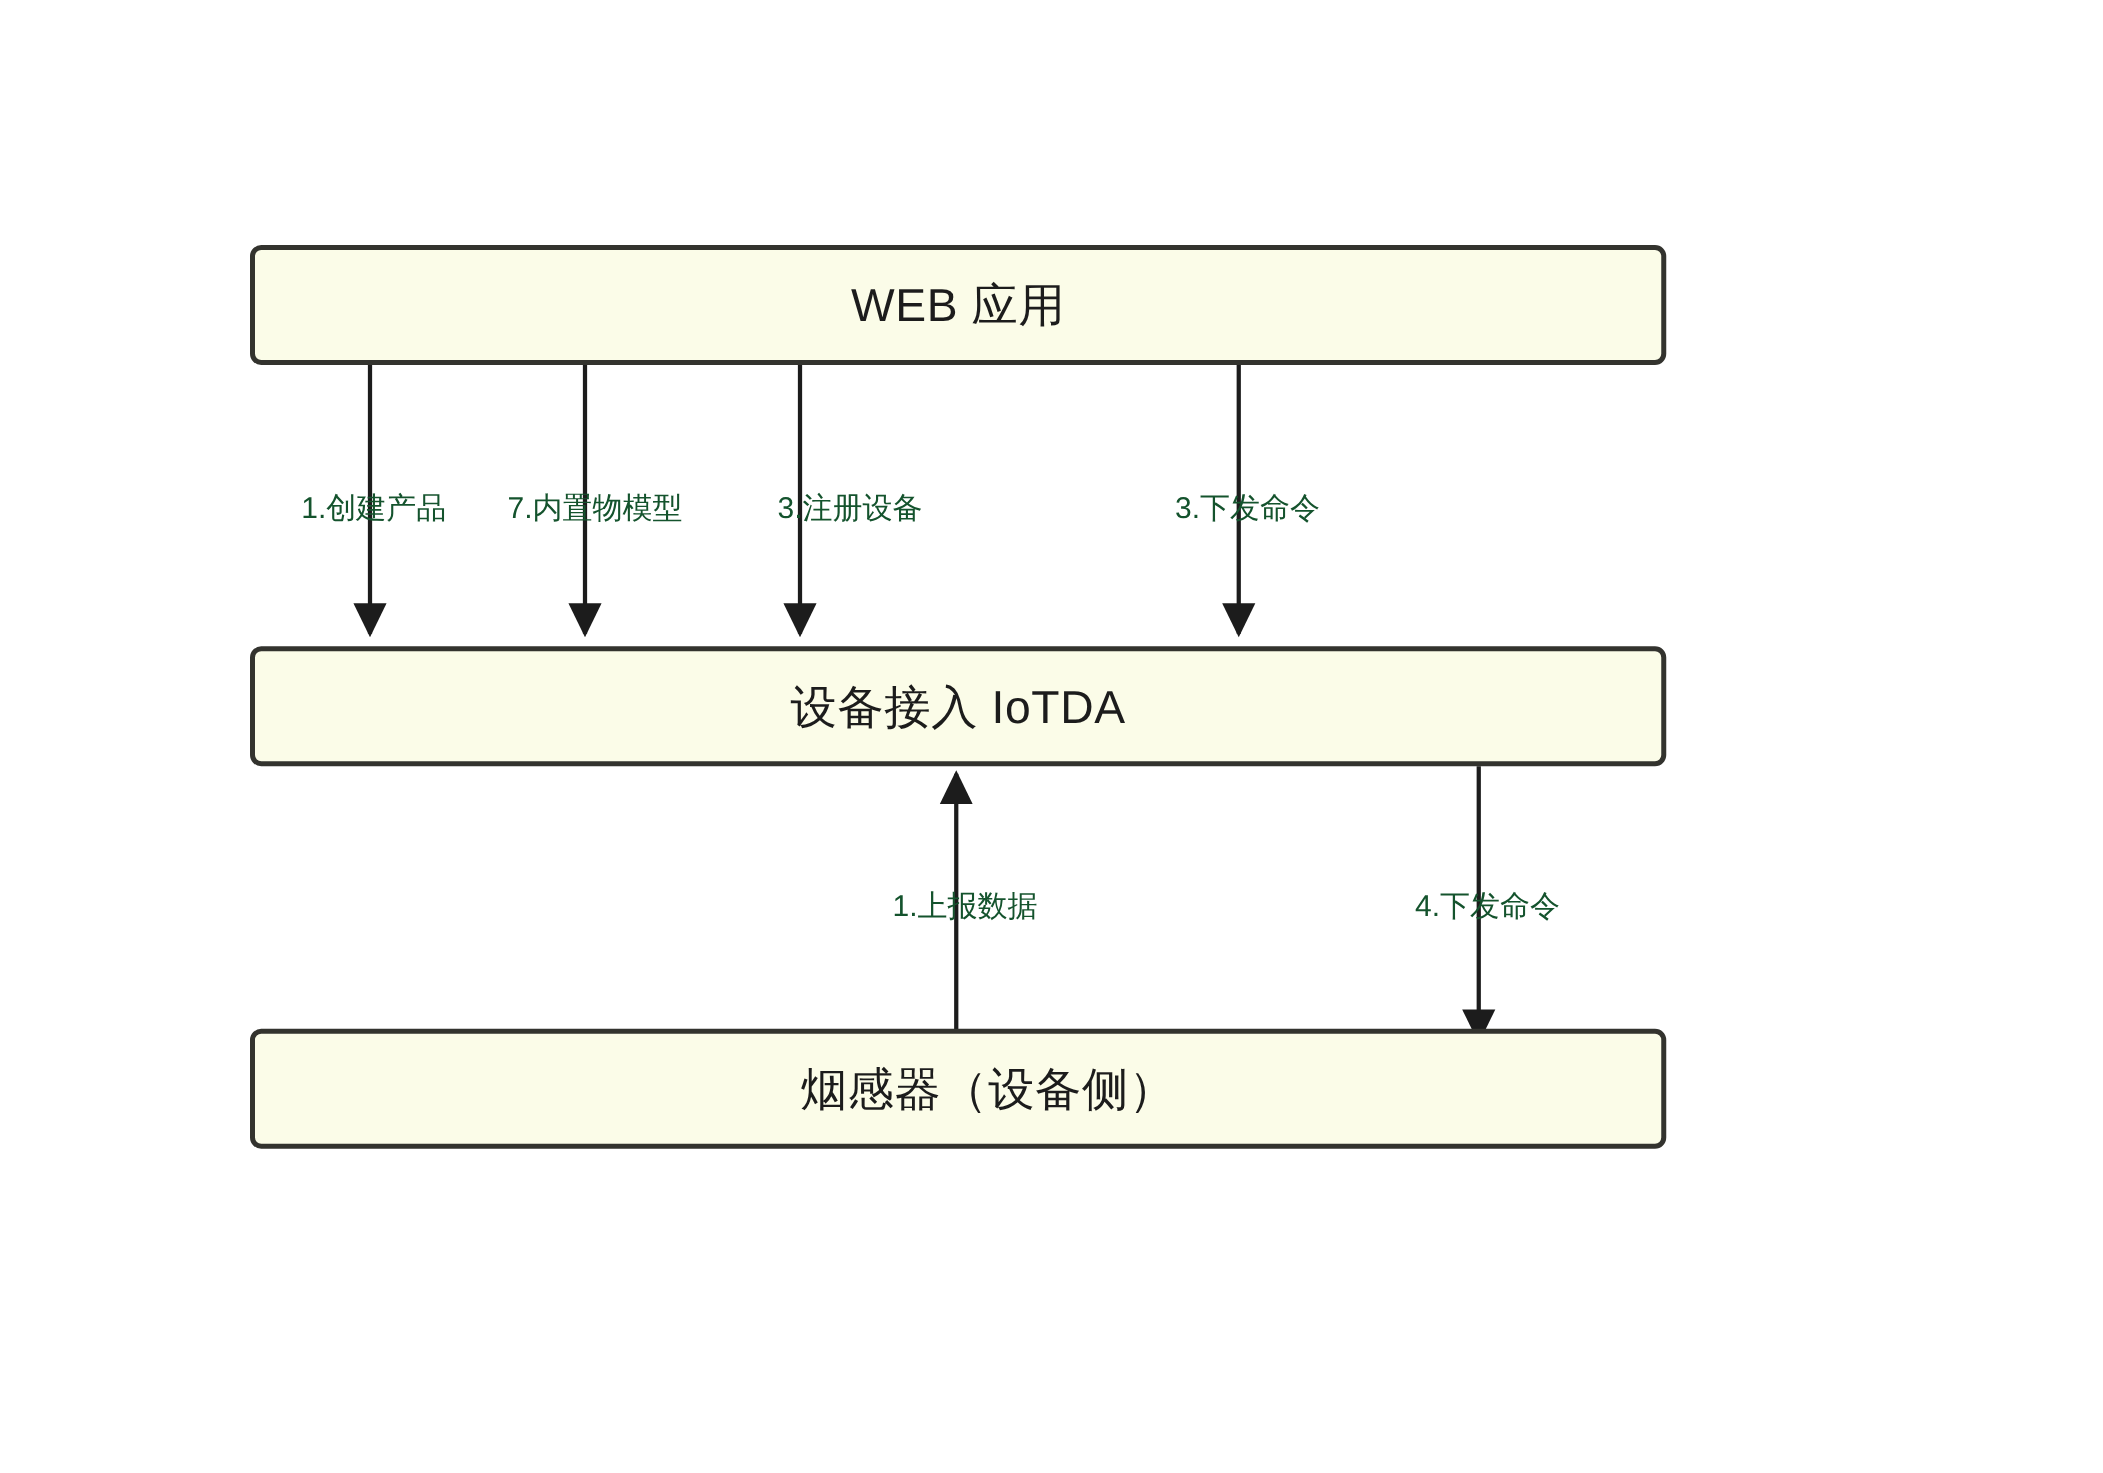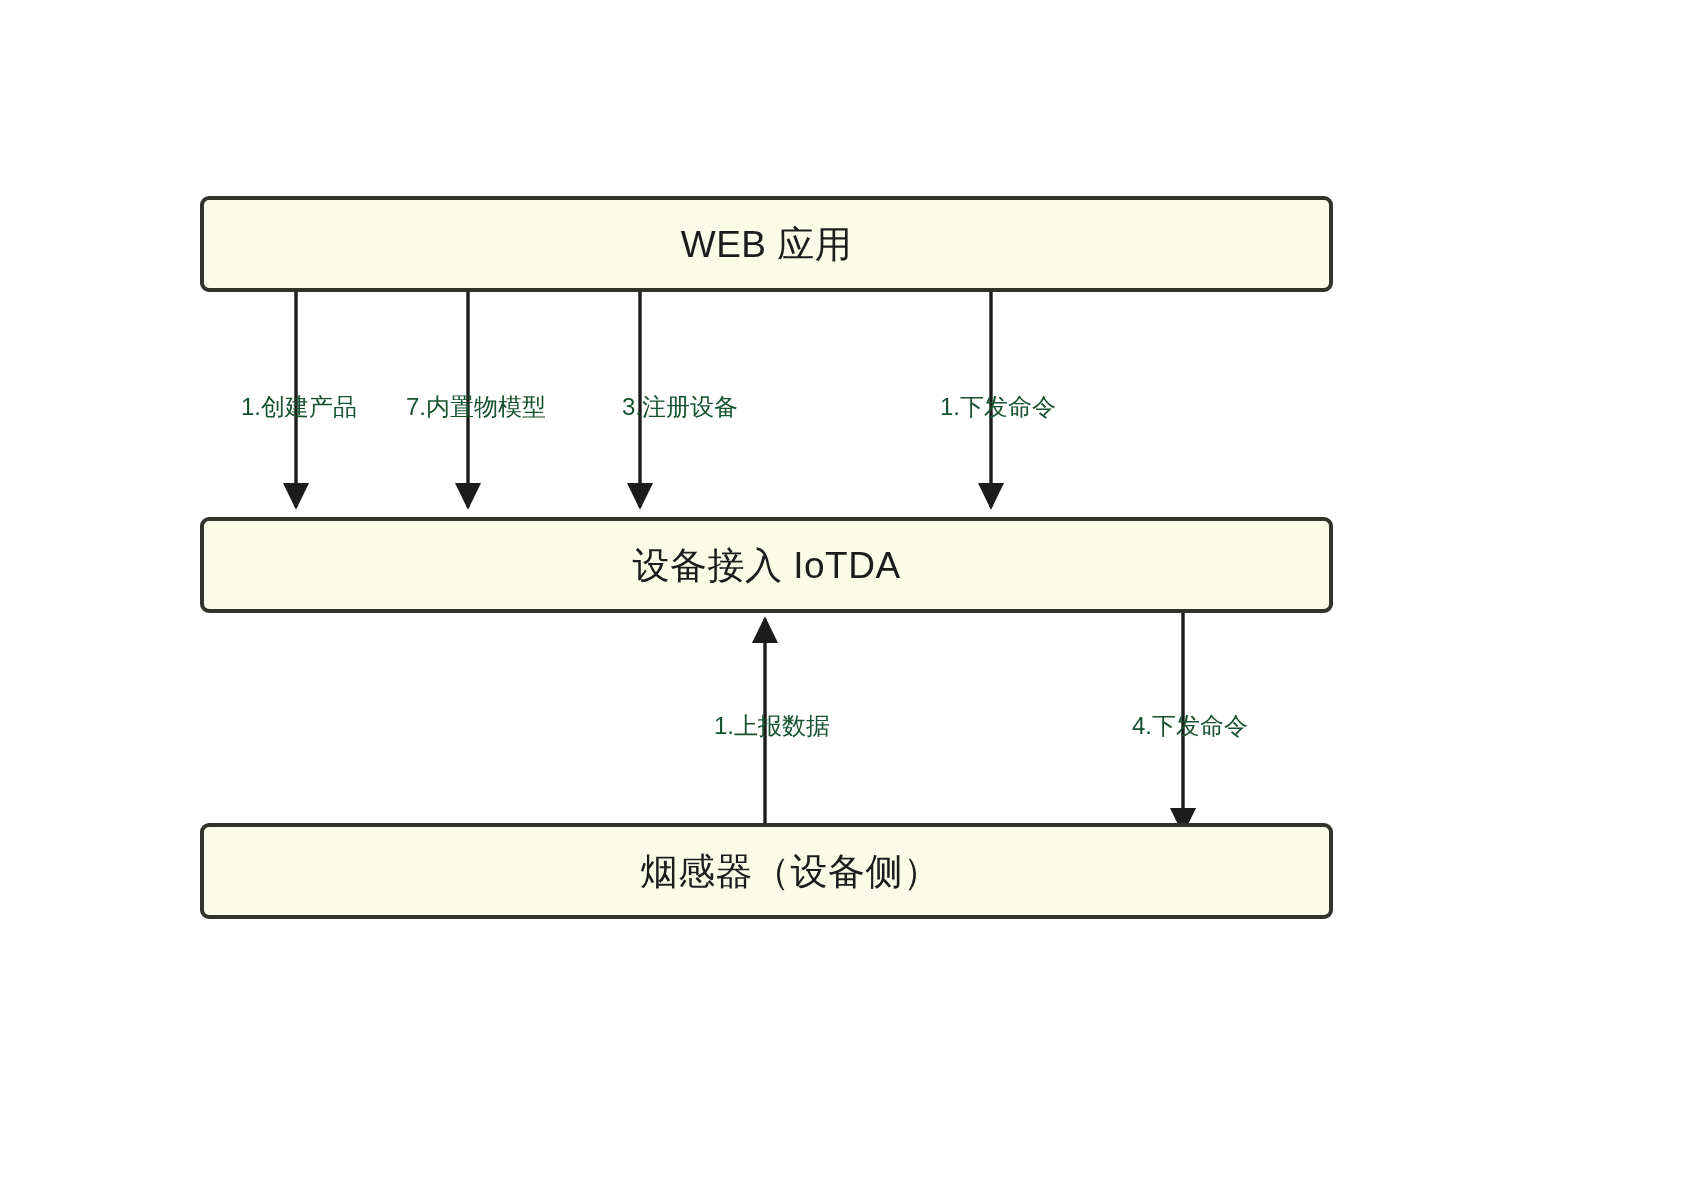--- a/index.html
+++ b/index.html
@@ -91,19 +91,19 @@
   <div class="node-box" style="left:200px; top:823px; width:1133px; height:96px;padding-left:48px;">
     <span class="node-label">烟感器（设备侧）</span>
   </div>
 
   <span class="edge-label" style="left:357px; top:407px;">1.创建产品</span>
 
   <span class="edge-label" style="left:546px; top:407px;">7.内置物模型</span>
 
   <span class="edge-label" style="left:706px; top:407px;margin-left:32px;">3.注册设备</span>
 
-  <span class="edge-label" style="left:1056px; top:407px;">1.下发命令</span>
+  <span class="edge-label" style="left:1056px; top:407px;">3.下发命令</span>
 
   <span class="edge-label" style="left:830px; top:726px;">1.上报数据</span>
 
   <span class="edge-label" style="left:1248px; top:726px;">4.下发命令</span>
 
 </div>
 
 </body></html>

